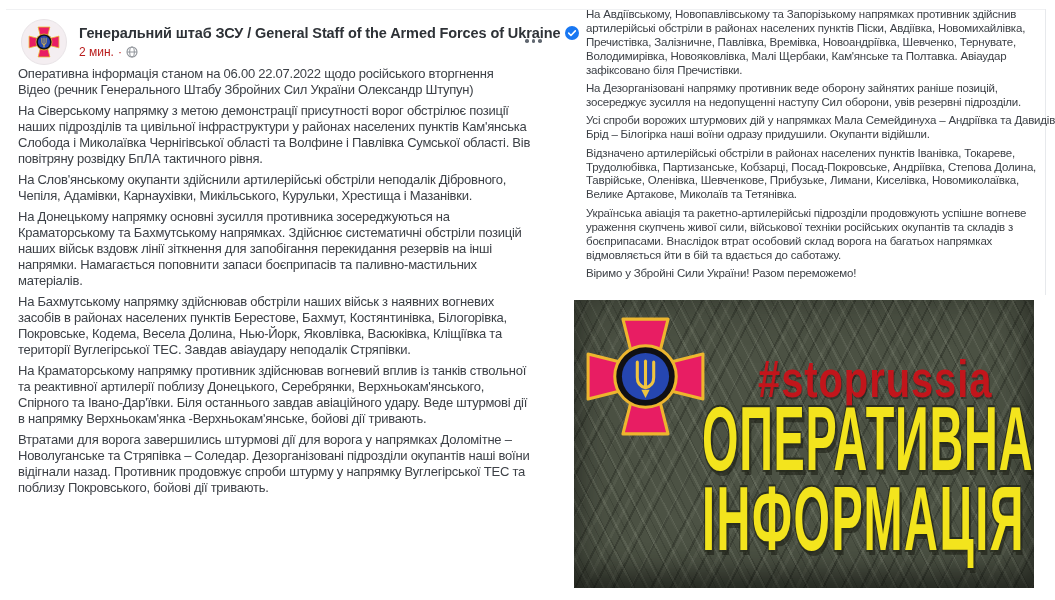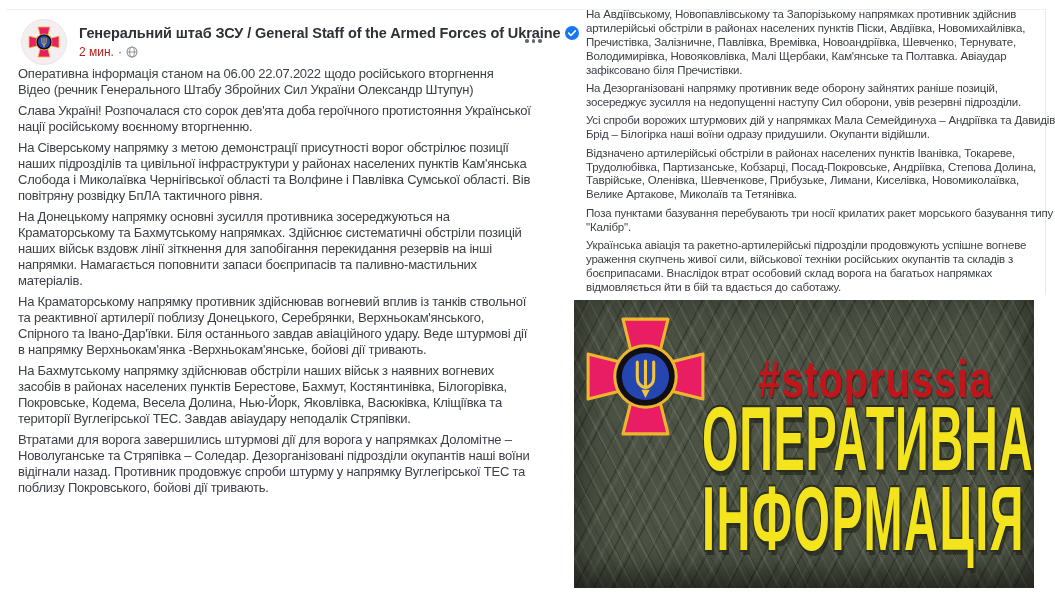--- a/index.html
+++ b/index.html
@@ -105,34 +105,33 @@
 
   <div class="more-btn">
     <i></i>
       <i></i>
       <i></i>
   </div>
 
   <div class="col-left">
     <p class="para">Оперативна інформація станом на 06.00 22.07.2022 щодо російського вторгнення
 Відео (речник Генерального Штабу Збройних Сил України Олександр Штупун)</p>
-    <p class="para">Слава Україні! Розпочалася сто сорок дев'ята доба героїчного протистояння Української нації російському воєнному вторгненню.</p>
     <p class="para">На Сіверському напрямку з метою демонстрації присутності ворог обстрілює позиції наших підрозділів та цивільної інфраструктури у районах населених пунктів Кам'янська Слобода і Миколаївка Чернігівської області та Волфине і Павлівка Сумської області. Вів повітряну розвідку БпЛА тактичного рівня.</p>
+    <p class="para">На Слов'янському окупанти здійснили артилерійські обстріли неподалік Дібровного, Чепіля, Адамівки, Карнаухівки, Микільського, Курульки, Хрестища і Мазанівки.</p>
     <p class="para">На Донецькому напрямку основні зусилля противника зосереджуються на Краматорському та Бахмутському напрямках. Здійснює систематичні обстріли позицій наших військ вздовж лінії зіткнення для запобігання перекидання резервів на інші напрямки. Намагається поповнити запаси боєприпасів та паливно-мастильних матеріалів.</p>
+    <p class="para">На Бахмутському напрямку здійснював обстріли наших військ з наявних вогневих засобів в районах населених пунктів Берестове, Бахмут, Костянтинівка, Білогорівка, Покровське, Кодема, Весела Долина, Нью-Йорк, Яковлівка, Васюківка, Кліщіївка та території Вуглегірської ТЕС. Завдав авіаудару неподалік Стряпівки.</p>
     <p class="para">На Краматорському напрямку противник здійснював вогневий вплив із танків ствольної та реактивної артилерії поблизу Донецького, Серебрянки, Верхньокам'янського, Спірного та Івано-Дар'ївки. Біля останнього завдав авіаційного удару. Веде штурмові дії в напрямку Верхньокам'янка -Верхньокам'янське, бойові дії тривають.</p>
-    <p class="para">На Бахмутському напрямку здійснював обстріли наших військ з наявних вогневих засобів в районах населених пунктів Берестове, Бахмут, Костянтинівка, Білогорівка, Покровське, Кодема, Весела Долина, Нью-Йорк, Яковлівка, Васюківка, Кліщіївка та території Вуглегірської ТЕС. Завдав авіаудару неподалік Стряпівки.</p>
     <p class="para">Втратами для ворога завершились штурмові дії для ворога у напрямках Доломітне – Новолуганське та Стряпівка – Соледар. Дезорганізовані підрозділи окупантів наші воїни відігнали назад. Противник продовжує спроби штурму у напрямку Вуглегірської ТЕС та поблизу Покровського, бойові дії тривають.</p>
   </div>
 
   <div class="col-right">
     <p class="para">На Авдіївському, Новопавлівському та Запорізькому напрямках противник здійснив артилерійські обстріли в районах населених пунктів Піски, Авдіївка, Новомихайлівка, Пречистівка, Залізничне, Павлівка, Времівка, Новоандріївка, Шевченко, Тернувате, Володимирівка, Новояковлівка, Малі Щербаки, Кам'янське та Полтавка. Авіаудар зафіксовано біля Пречистівки.</p>
     <p class="para">На Дезорганізовані напрямку противник веде оборону зайнятих раніше позицій, зосереджує зусилля на недопущенні наступу Сил оборони, увів резервні підрозділи.</p>
     <p class="para">Усі спроби ворожих штурмових дій у напрямках Мала Семейдинуха – Андріївка та Давидів Брід – Білогірка  наші воїни одразу придушили. Окупанти відійшли.</p>
     <p class="para">Відзначено артилерійські обстріли в районах населених пунктів Іванівка, Токареве, Трудолюбівка, Партизанське, Кобзарці, Посад-Покровське, Андріївка, Степова Долина, Таврійське, Оленівка, Шевченкове, Прибузьке, Лимани, Киселівка, Новомиколаївка, Велике Артакове, Миколаїв та Тетянівка.</p>
-    <p class="para">Поза пунктами базування перебувають три носії крилатих ракет морського базування типу "Калібр".</p>
     <p class="para">Українська авіація та ракетно-артилерійські підрозділи продовжують успішне вогневе ураження скупчень живої сили, військової техніки російських окупантів та складів з боєприпасами. Внаслідок втрат особовий склад ворога на багатьох напрямках відмовляється йти в бій та вдається до саботажу.</p>
     <p class="para">Віримо у Збройні Сили України! Разом переможемо!</p>
   </div>
 
   <div class="post-image">
     <svg class="img-emblem" viewBox="0 0 120 120">
       <use href="#afu-emblem"></use>
     </svg>
     <div class="img-hashtag">#stoprussia</div>
     <div class="img-title l1">ОПЕРАТИВНА</div>

